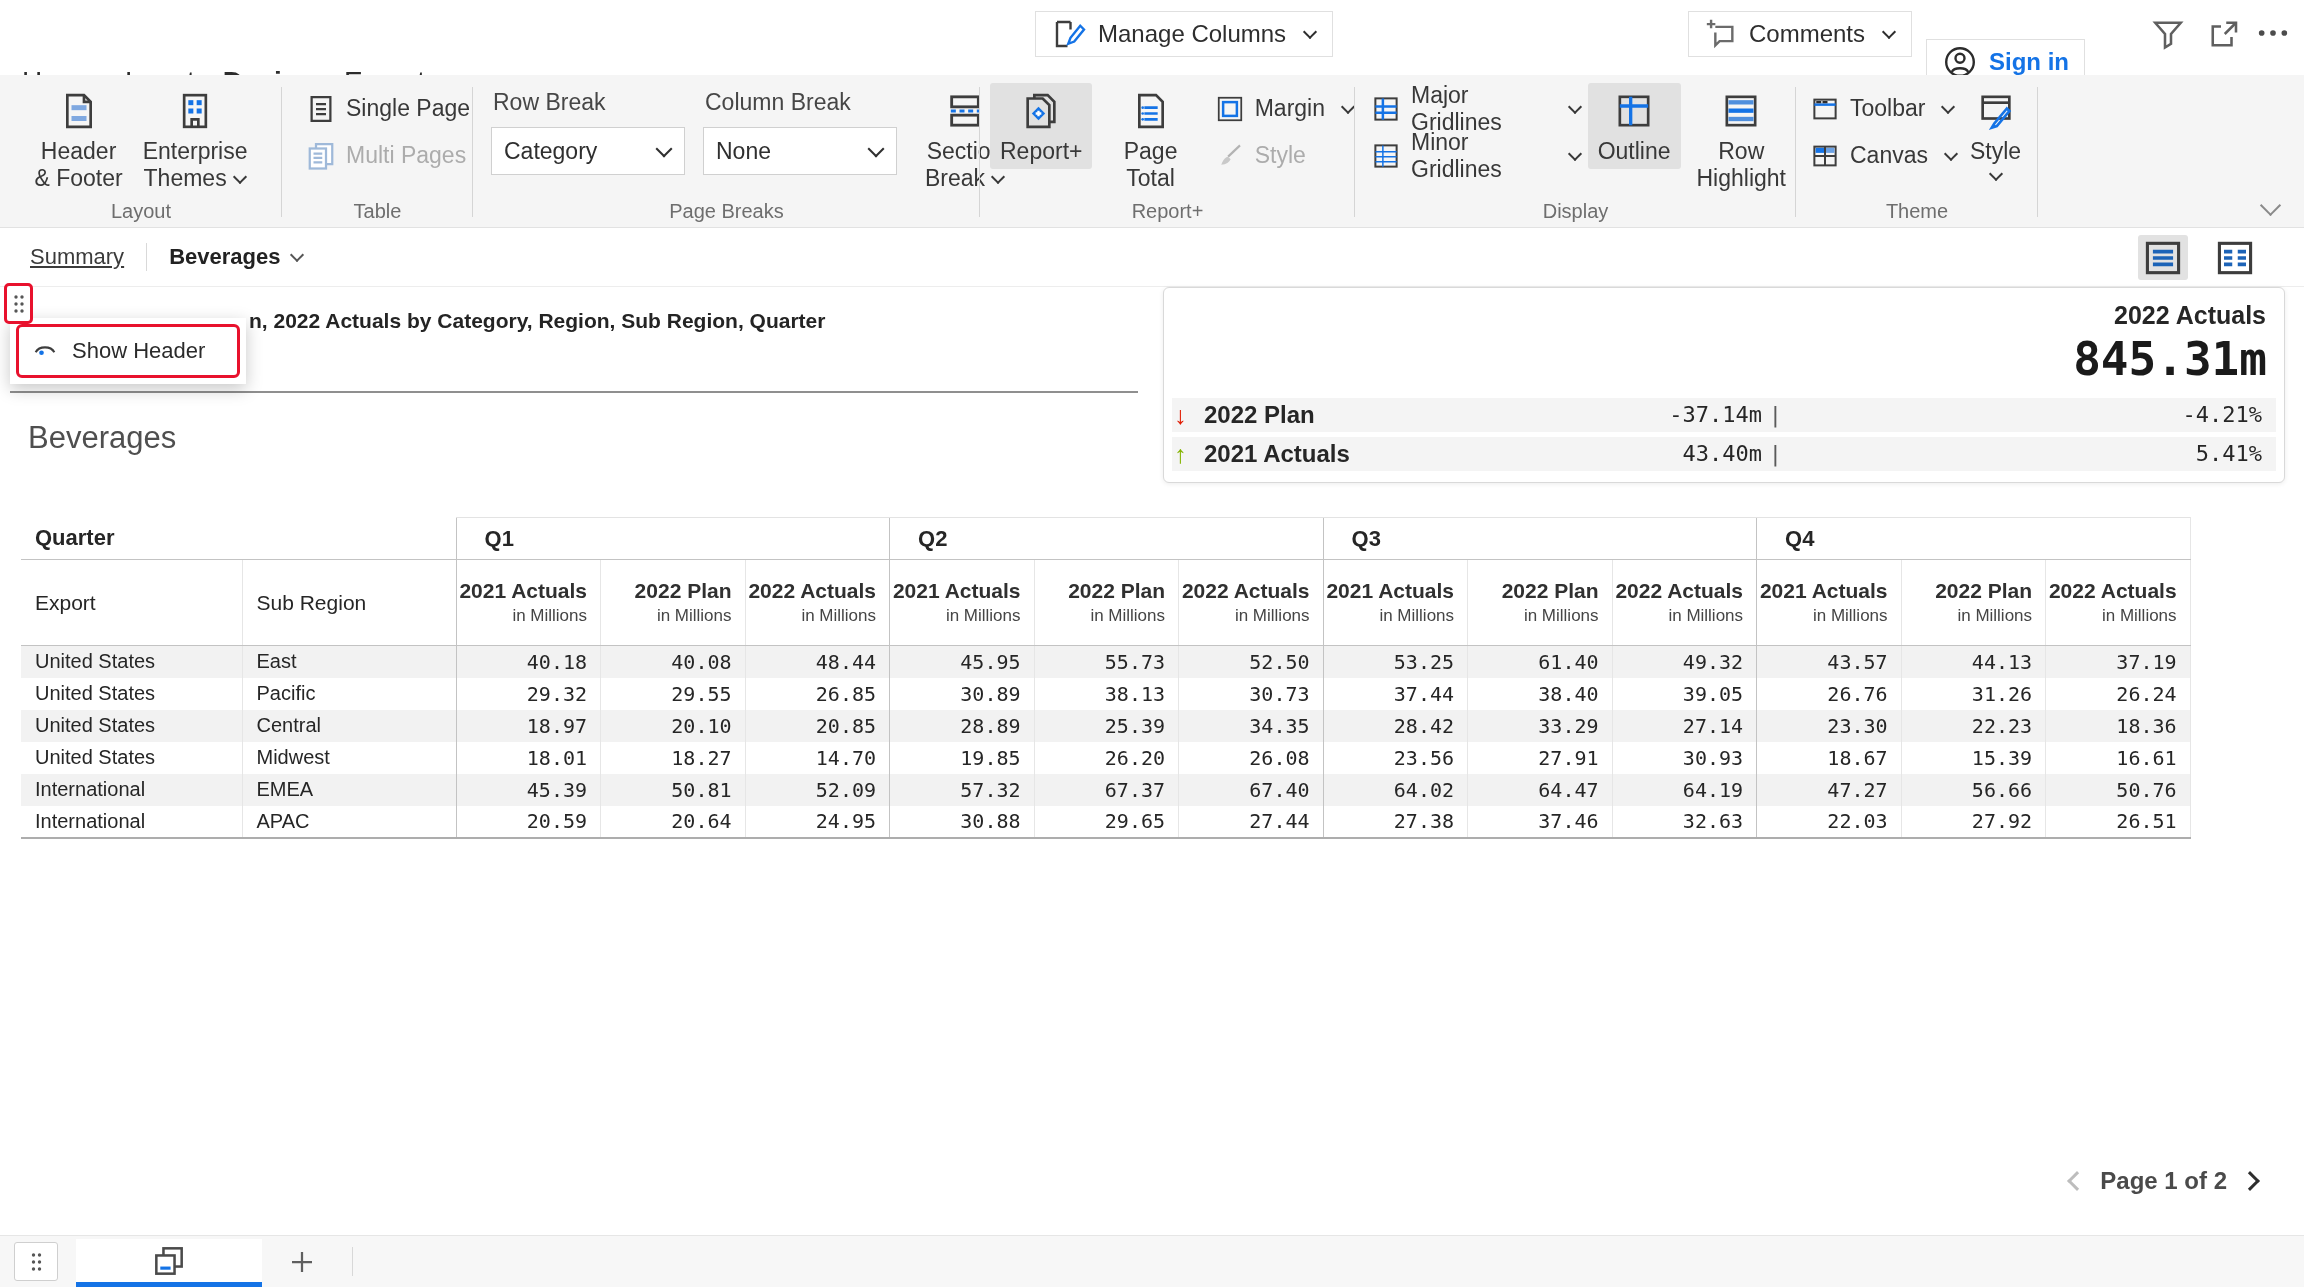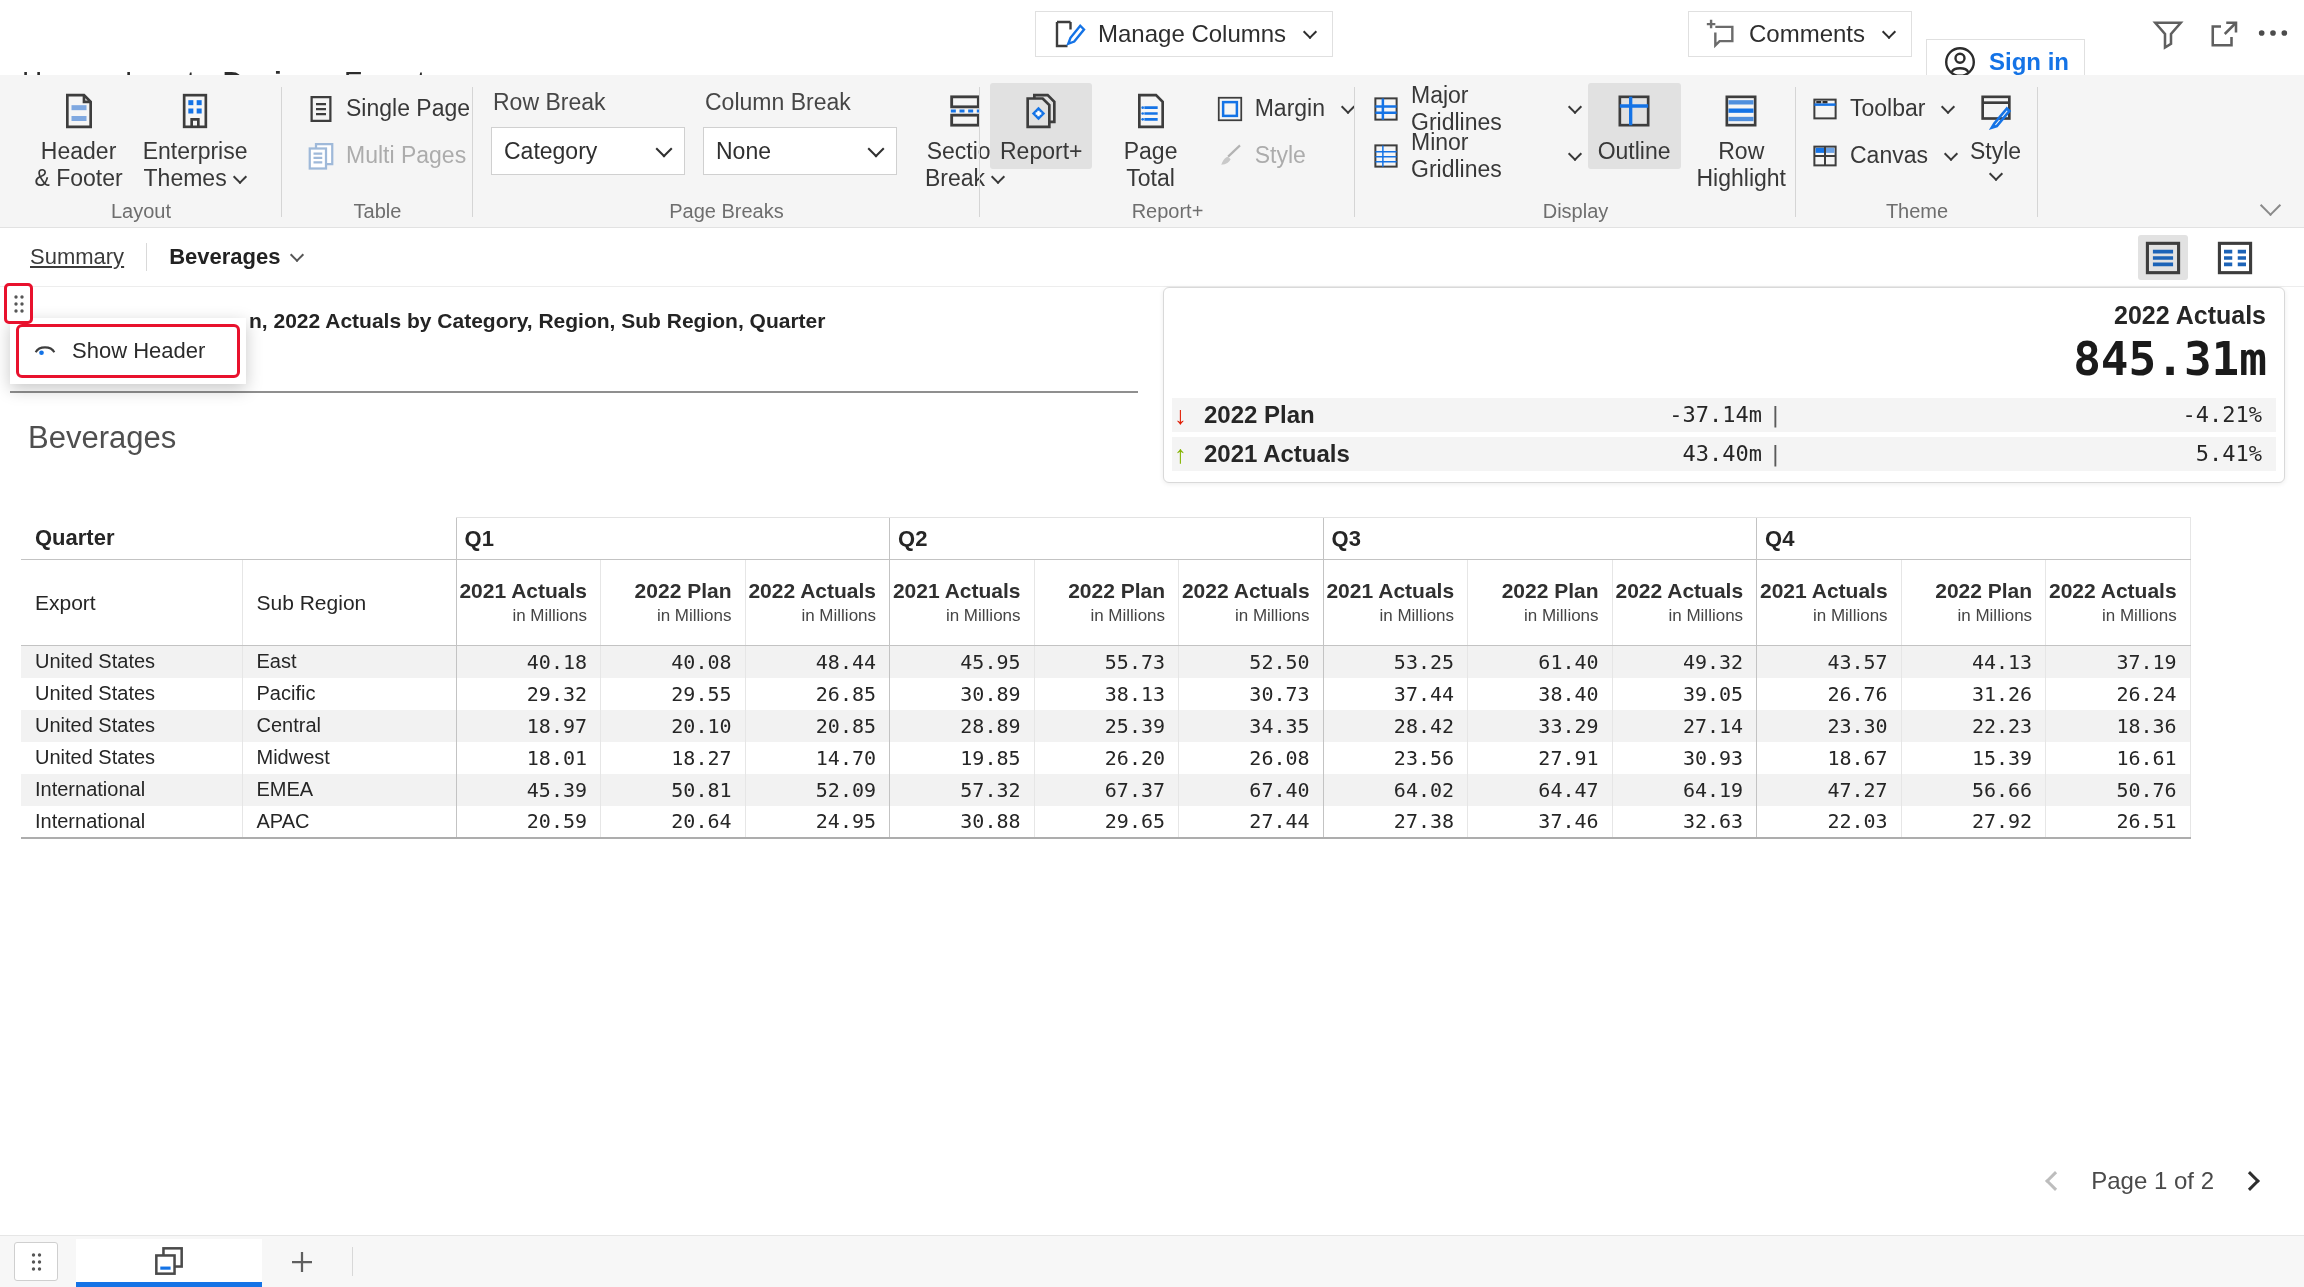--- a/index.html
+++ b/index.html
@@ -81,37 +81,37 @@
   .kpi-bar{position:absolute;right:494px;font-family:"DejaVu Sans Mono",monospace;font-size:22px;color:#5a5a5a;}
   .kpi-pct{position:absolute;right:14px;font-family:"DejaVu Sans Mono",monospace;font-size:22px;color:#262626;}
 
   
   .rpt-table{position:absolute;left:21px;top:517px;border-collapse:collapse;table-layout:fixed;width:2169px;
              font-size:21px;color:#262626;}
   .c-r{width:221px;} .c-s{width:214px;} .c-v{width:144.5px;}
   .rpt-table th,.rpt-table td{box-sizing:border-box;overflow:hidden;white-space:nowrap;}
   .grp th{height:42px;text-align:left;vertical-align:middle;font-weight:bold;font-size:22px;border-bottom:1px solid #c3c3c3;}
   .grp .corner{padding-left:14px;}
-  .grp .qcell{border-left:1px solid #c3c3c3;border-top:1px solid #e3e3e3;padding-left:8px;}
+  .grp .qcell{border-left:1px solid #c3c3c3;border-top:1px solid #e3e3e3;padding-left:28px;}
   .hdr th{height:86px;font-weight:normal;vertical-align:middle;border-bottom:1px solid #c3c3c3;border-left:1px solid #e6e6e6;}
   .hdr .rh{text-align:left;padding-left:14px;}
   .mh{text-align:right;padding-right:13px;}
   .mname{font-weight:bold;color:#303030;}
   .munit{font-size:17px;color:#454545;margin-top:3px;}
   .rpt-table tbody td{height:32px;border-left:1px solid #e6e6e6;}
   .rpt-table tbody tr.striped{background:#f2f2f2;}
   .rpt-table tbody tr:last-child td{border-bottom:2px solid #adadad;}
   .rpt-table tr>*:first-child{border-left:none;}
   .rpt-table tr>*:last-child{border-right:1px solid #e6e6e6;}
   td.rc{padding-left:14px;font-size:20px;}
   td.v{font-family:"DejaVu Sans Mono",monospace;font-size:20px;text-align:right;padding-right:13px;}
   .qb{border-left:1px solid #c3c3c3 !important;}
 
   
-  .pager{position:absolute;top:1167px;right:47px;display:flex;align-items:center;gap:29px;font-size:24px;color:#4a4a4a;}
+  .pager{position:absolute;top:1167px;right:47px;display:flex;align-items:center;gap:16px;font-size:24px;color:#4a4a4a;font-weight:bold;}
   .pchev{width:11px;height:11px;border-right:3px solid #2e2e2e;border-bottom:3px solid #2e2e2e;}
   .pchev.left{transform:rotate(135deg);border-color:#bdbdbd;}
   .pchev.right{transform:rotate(-45deg);}
   .bottombar{position:absolute;left:0;top:1235px;width:2304px;height:52px;background:#f7f7f7;border-top:1px solid #e6e6e6;box-sizing:border-box;}
   .bhandle{position:absolute;left:14px;top:6px;width:44px;height:39px;background:#fff;border:1px solid #cfcfcf;
            border-radius:3px;display:flex;align-items:center;justify-content:center;box-sizing:border-box;}
   .btab{position:absolute;left:76px;top:3px;width:186px;height:48px;background:#fff;border-bottom:5px solid #1473e6;
         display:flex;align-items:center;justify-content:center;box-sizing:border-box;}
   .bplus{position:absolute;left:285px;top:9px;width:34px;height:34px;display:flex;align-items:center;justify-content:center;}
   .bdiv{position:absolute;left:352px;top:11px;width:1px;height:29px;background:#d8d8d8;}

